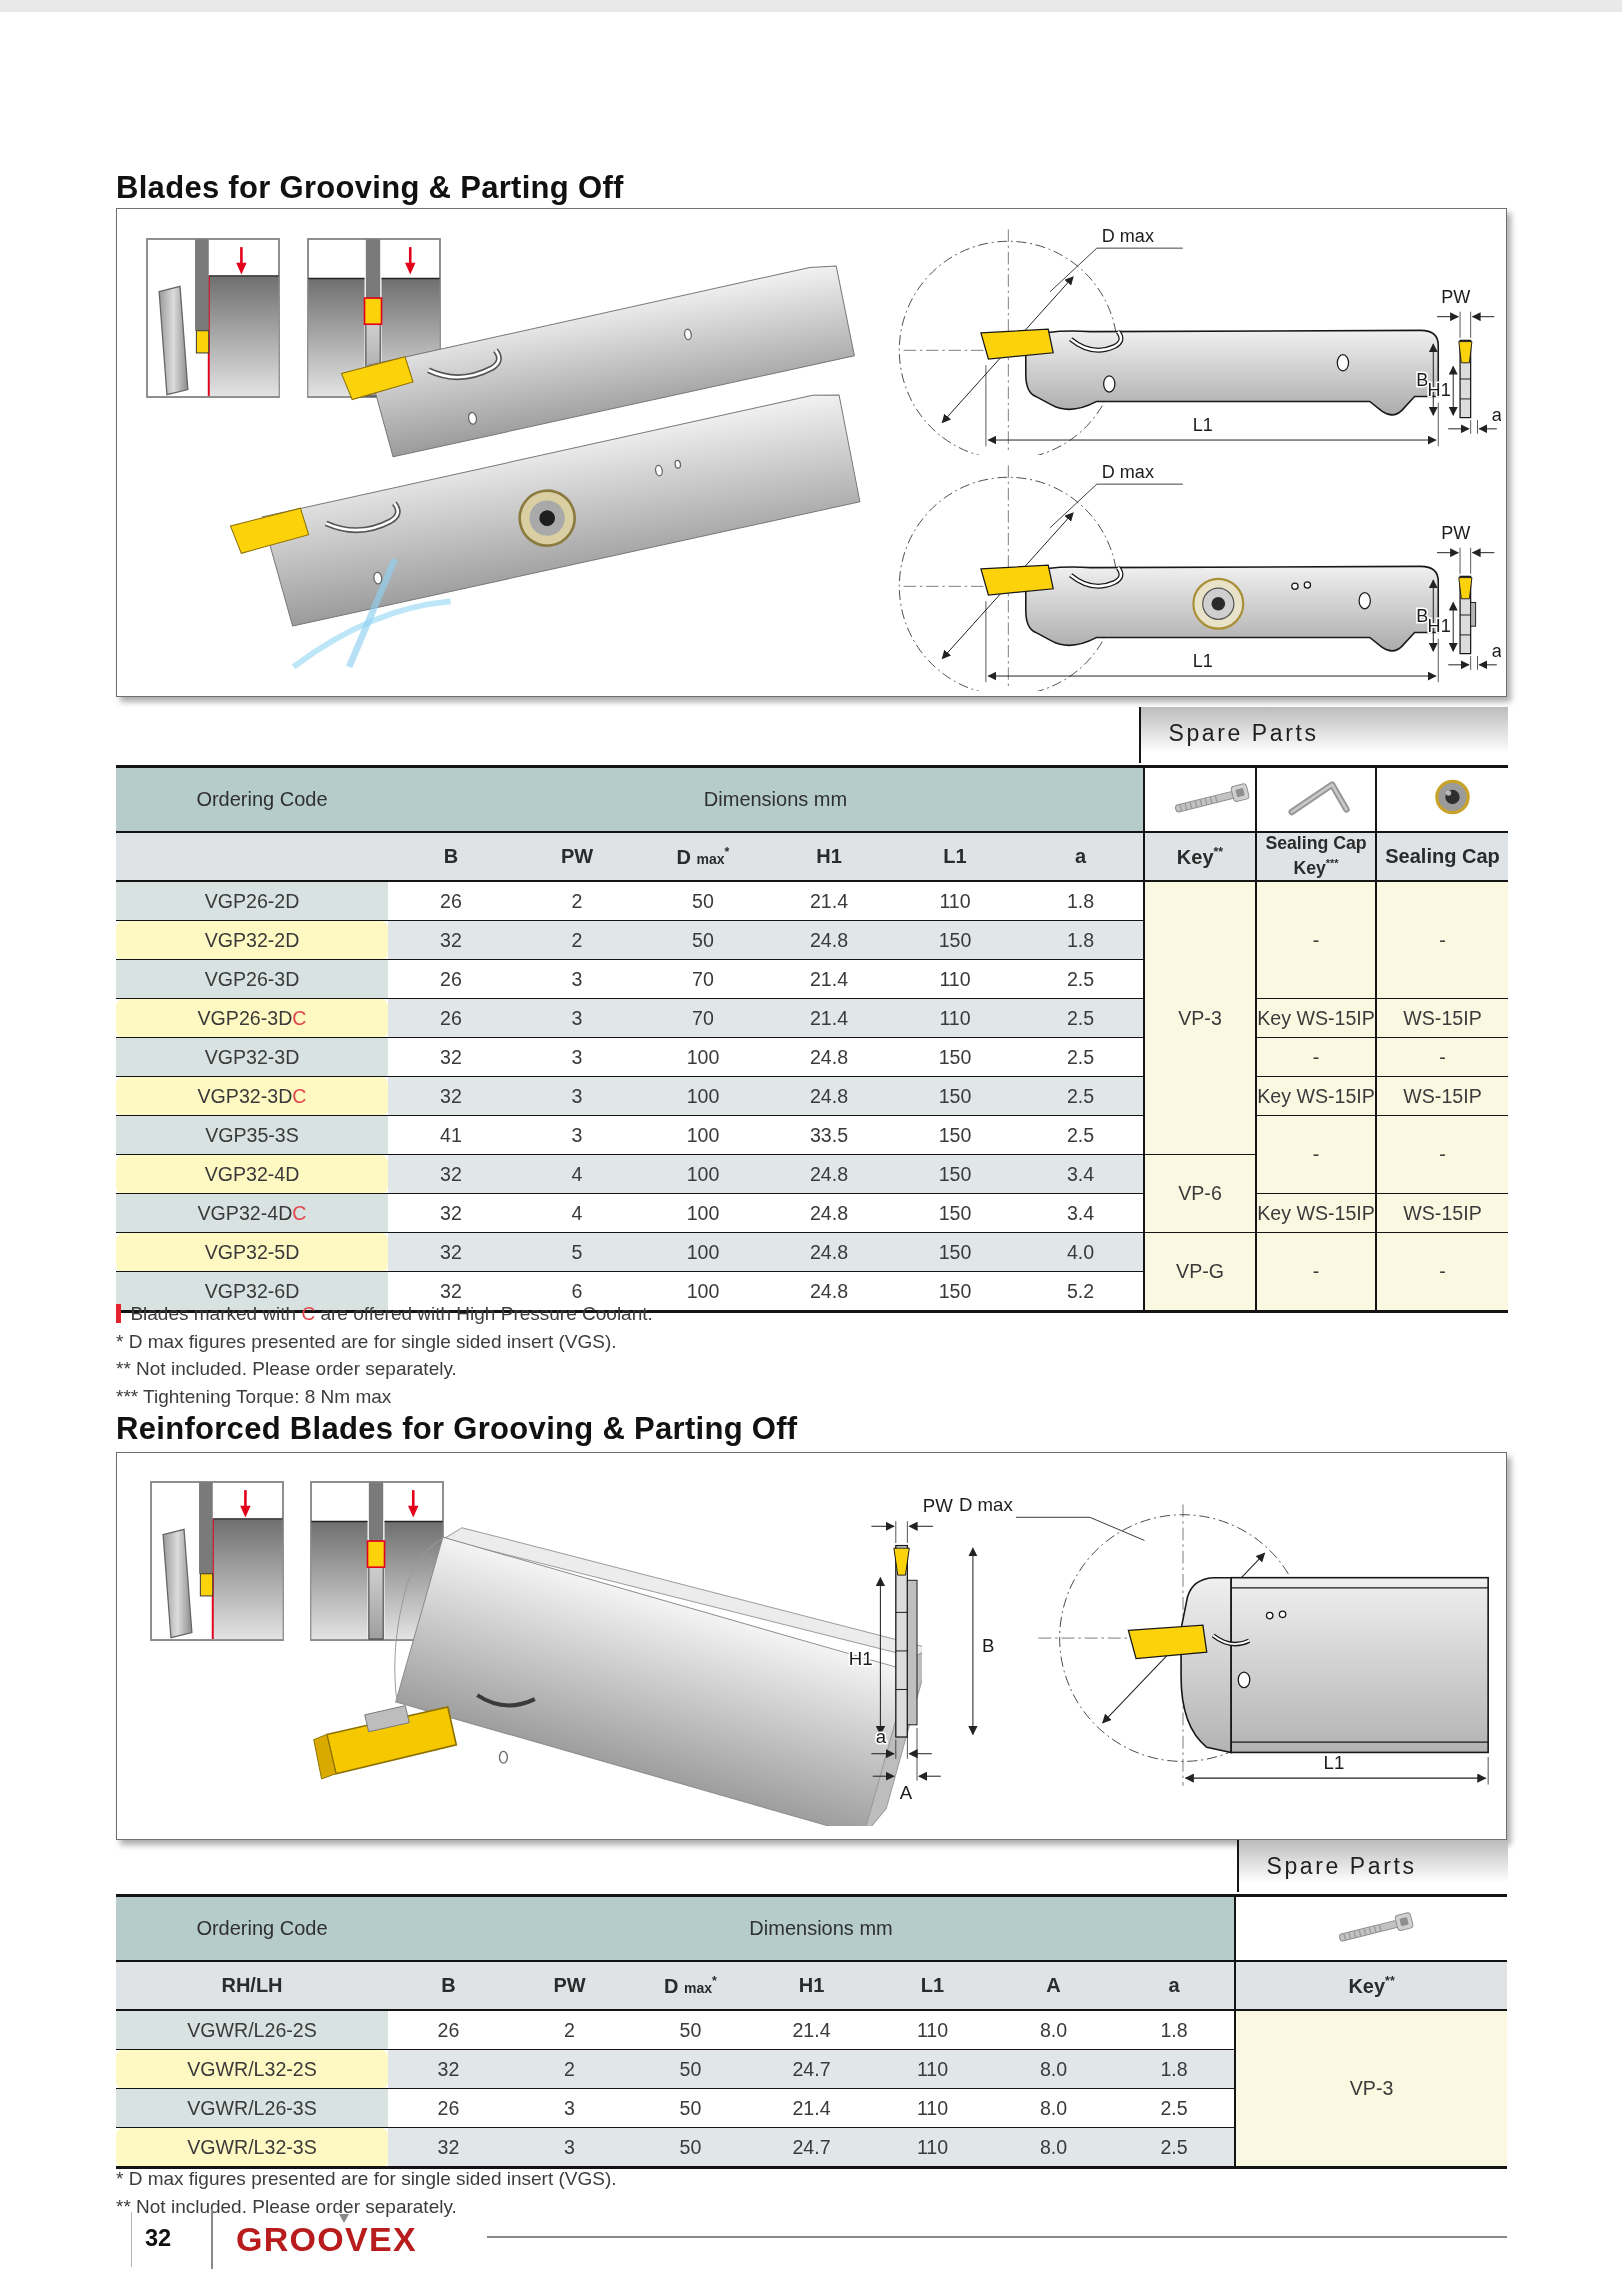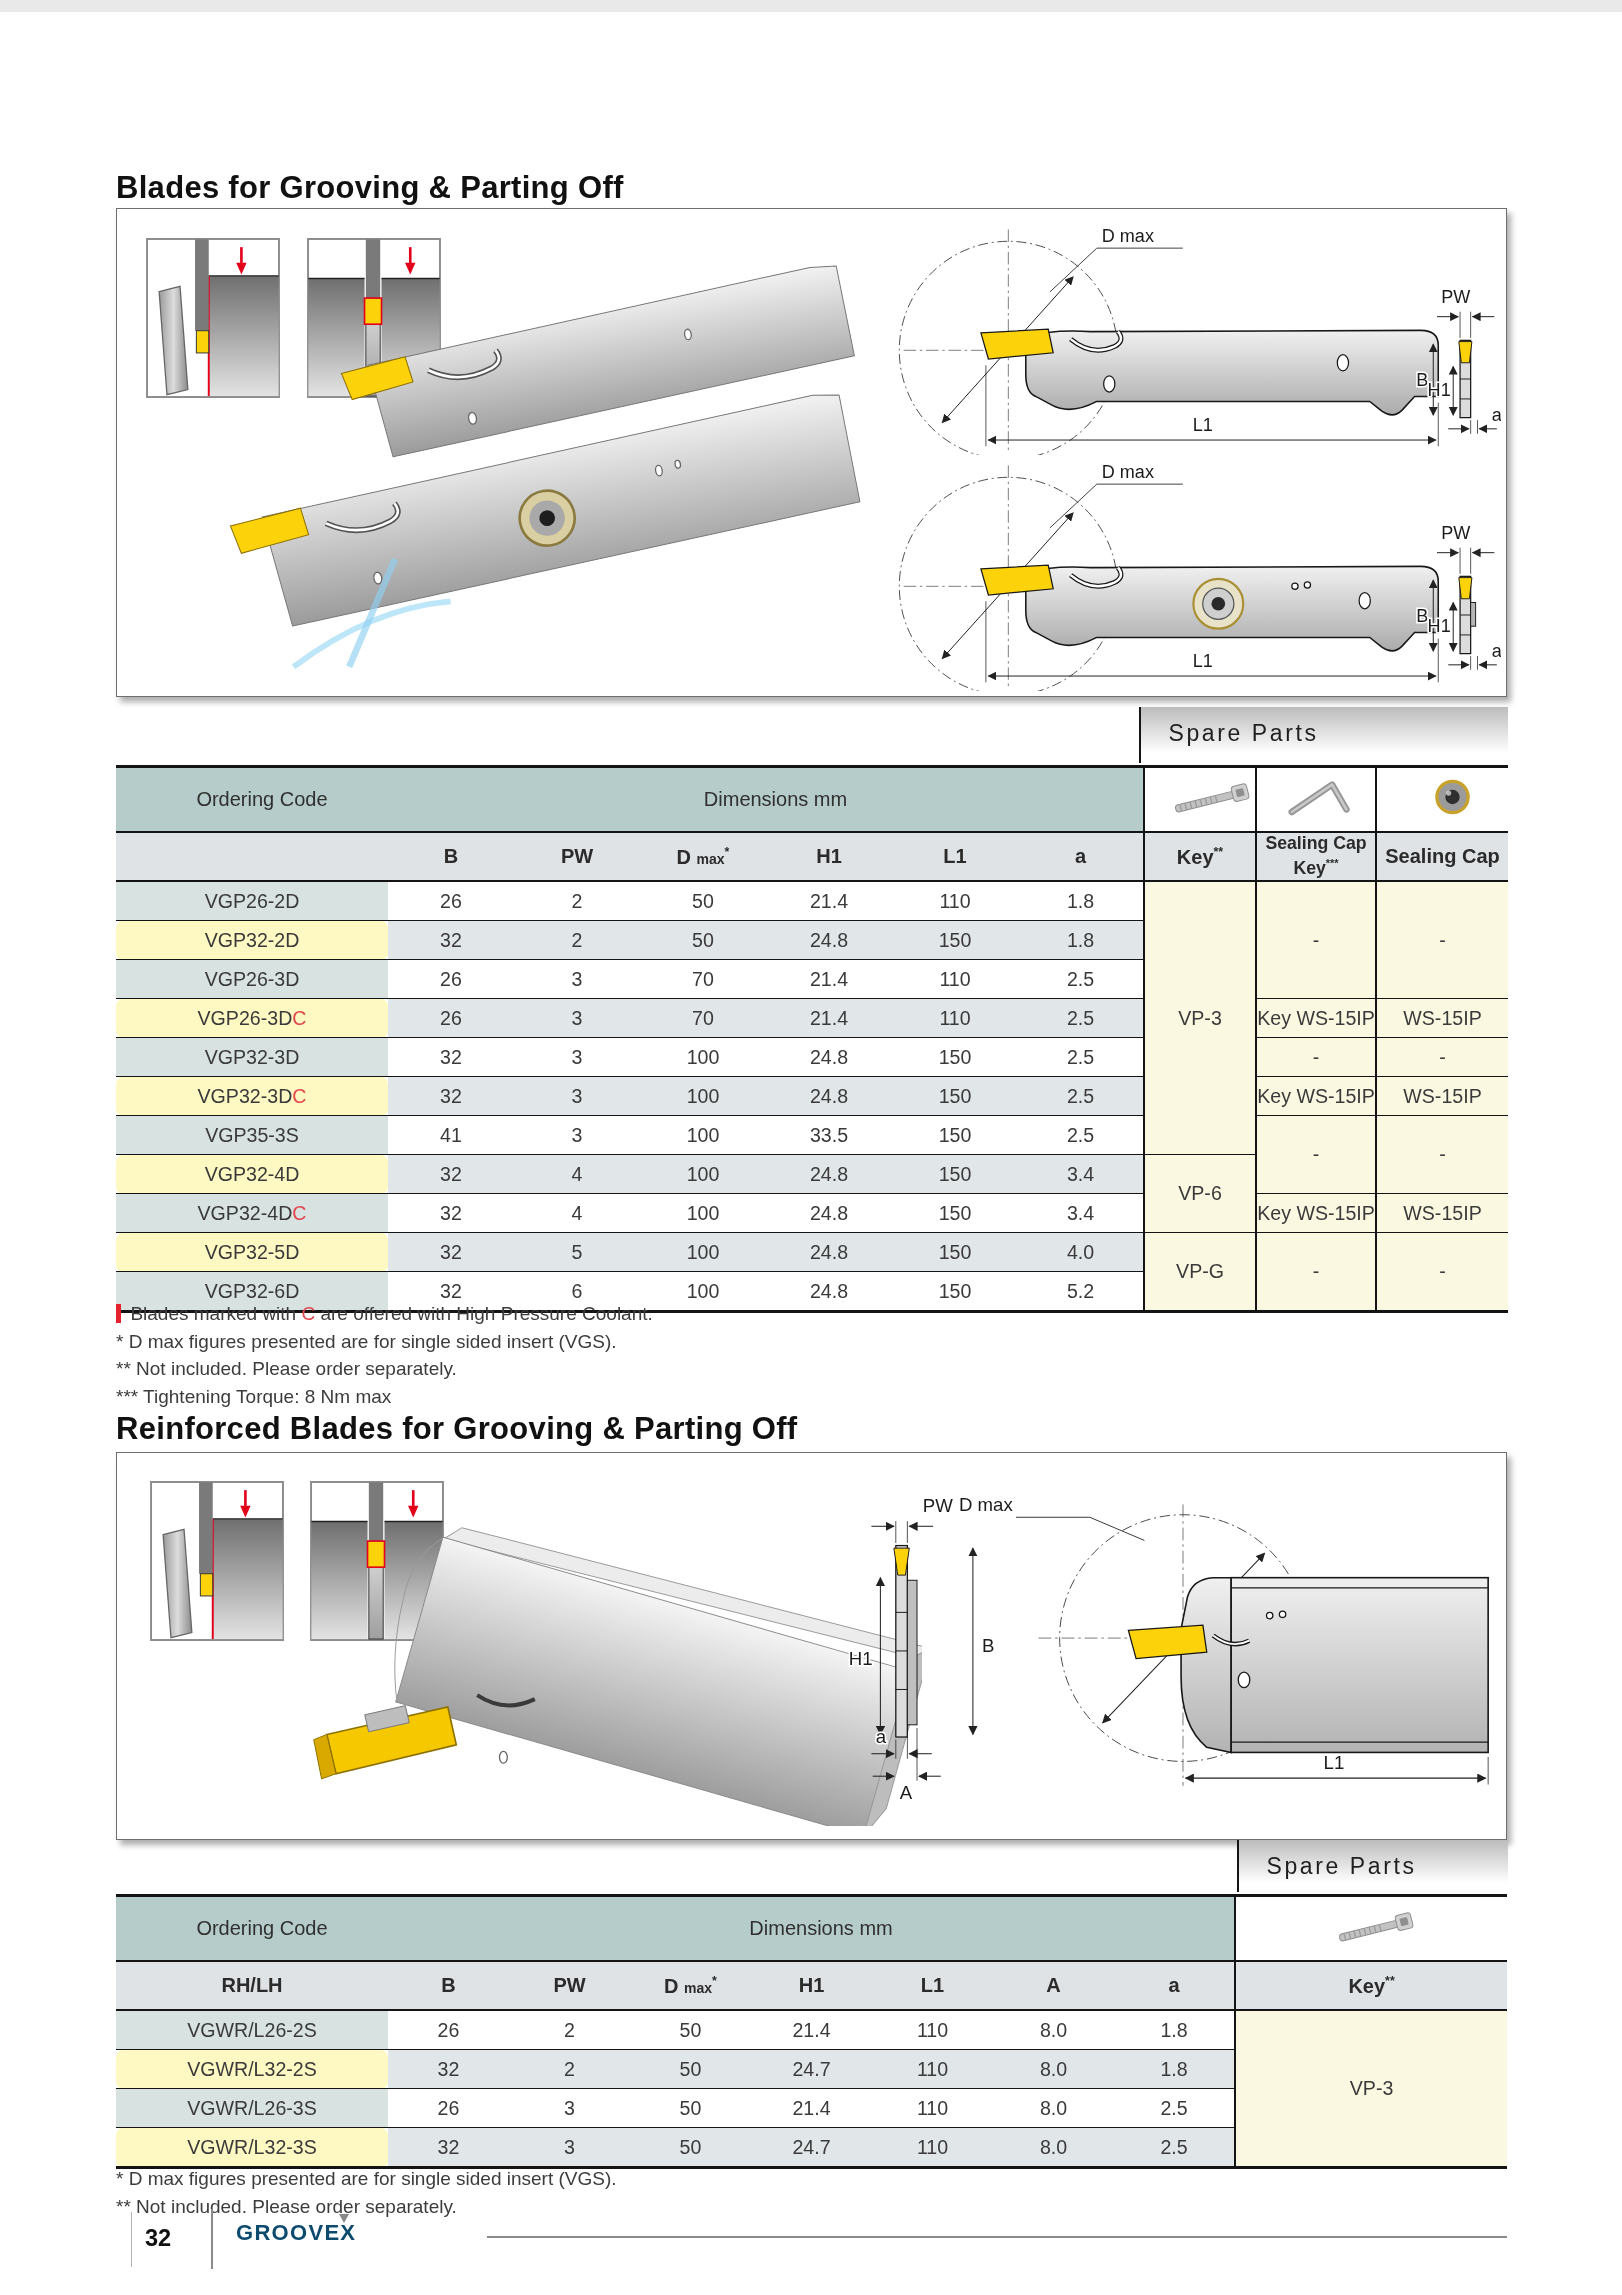--- a/index.html
+++ b/index.html
@@ -35,21 +35,21 @@
   
   svg .cl{stroke:#555;stroke-width:1.2;stroke-dasharray:20 6 4 6;fill:none;}
   svg .dd{fill:none;stroke:#444;stroke-width:1.5;stroke-dasharray:16 6 3 6;}
   svg .ext{stroke:#222;stroke-width:1.2;}
   svg .dim{stroke:#222;stroke-width:1.6;fill:none;}
   svg .dt{font-family:"Liberation Sans",sans-serif;font-size:29px;fill:#1c1c1c;
           paint-order:stroke fill;stroke:#ffffff;stroke-width:5px;}
   svg .tm{text-anchor:middle;} svg .te{text-anchor:end;}
   
   .footer-num{position:absolute;font-size:23.6px;font-weight:700;color:#111;}
-  .logo{position:absolute;font-size:22px;font-weight:700;letter-spacing:1.3px;color:#0c4a6e;}
+  .logo{position:absolute;font-size:34px;font-weight:700;letter-spacing:1.3px;color:#b91c1c;}
   .logo-tri{position:absolute;top:-6.5px;left:103px;width:0;height:0;
             border-left:5.9px solid transparent;border-right:5.9px solid transparent;border-top:9.2px solid #8a8a8a;}
   .vrule{position:absolute;background:#8a8a8a;}
   .hrule{position:absolute;background:#8a8a8a;height:2px;}
 </style>
 </head>
 <body>
 
 <div class="page">
 

